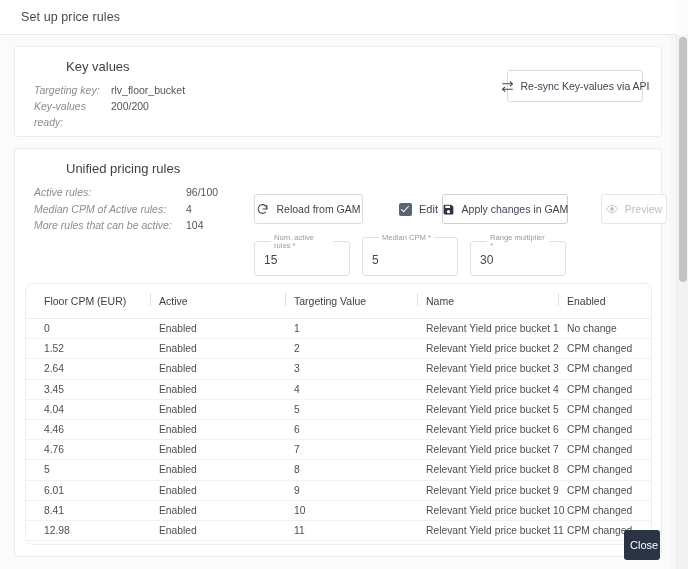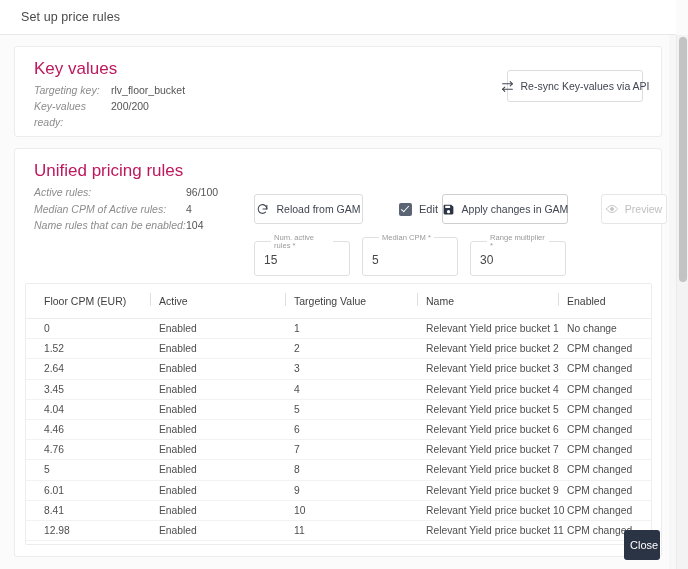--- a/index.html
+++ b/index.html
@@ -47,23 +47,24 @@
     border-radius: 3px;
   }
 
   
   #key-values-card {
     position: absolute; left: 14px; top: 11px;
     width: 648px; height: 91px;
   }
   .section-title {
     position: absolute;
-    font-size: 17px;
-    color: #be185d;
+    font-size: 13px;
+    color: #404040;
     font-weight: 400;
+    margin-left: 32px;
   }
   #kv-title { left: 19px; top: 12px; }
 
   .kv-rows {
     position: absolute; left: 19px; top: 35px;
     font-size: 10.5px;
     line-height: 16px;
   }
   .kv-row { display: flex; }
   .kv-label {
@@ -189,21 +190,21 @@
     font-family: "Liberation Sans", sans-serif;
   }
 
   
   #rules-table-wrap {
     position: absolute;
     left: 10px; top: 134px;
     width: 627px; height: 262px;
     background: #ffffff;
     border: 1px solid #ededed;
-    border-radius: 2px;
+    border-radius: 8px;
     overflow: hidden;
   }
   table.rules {
     border-collapse: collapse;
     width: 100%;
     table-layout: fixed;
   }
   table.rules th {
     font-size: 10.5px;
     font-weight: 400;
@@ -329,21 +330,21 @@
       <div class="upr-stats">
         <div class="kv-row">
           <span class="kv-label">Active rules:</span>
           <span class="kv-value">96/100</span>
         </div>
         <div class="kv-row">
           <span class="kv-label">Median CPM of Active rules:</span>
           <span class="kv-value">4</span>
         </div>
         <div class="kv-row">
-          <span class="kv-label">Name rules that can be enabled:</span>
+          <span class="kv-label">More rules that can be active:</span>
           <span class="kv-value">104</span>
         </div>
       </div>
 
       <div class="ctrl-row">
 
         <button class="btn" id="reload-btn">
           <span class="ic">
             <svg width="13" height="13" viewBox="0 0 24 24" fill="none" stroke="#3f4551" stroke-width="2" stroke-linecap="round" stroke-linejoin="round">
               <path d="M20 11a8 8 0 1 0-2.3 5.7"></path>

